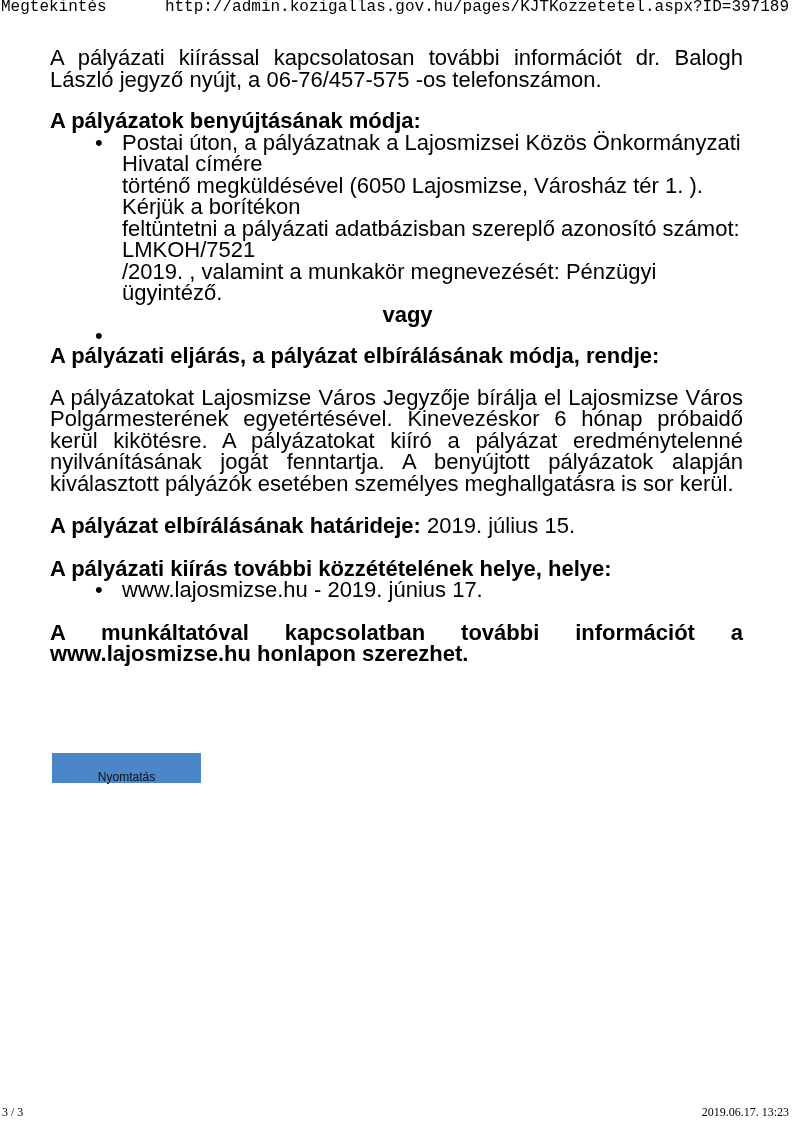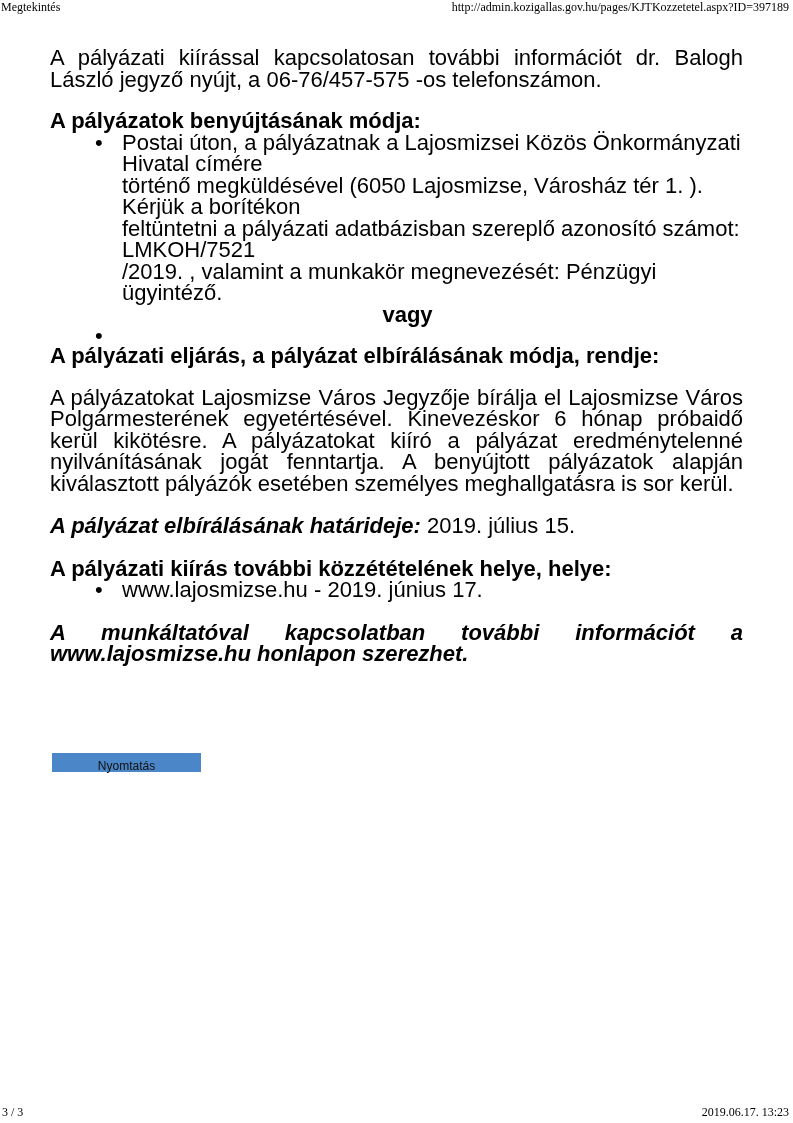--- a/index.html
+++ b/index.html
@@ -13,22 +13,22 @@
       position: relative;
       overflow: hidden;
       color: #000;
     }
     .print-header {
       position: absolute;
       top: 0;
       left: 0;
       right: 0;
       height: 16px;
-      font-family: Liberation Serif, serif;
-      font-size: 12px;
+      font-family: Liberation Mono, monospace;
+      font-size: 16px;
       line-height: 15px;
     }
     .print-header .h-left { position: absolute; left: 1px; top: 0; }
     .print-header .h-right { position: absolute; right: 4px; top: 0; }
     .print-footer {
       position: absolute;
       bottom: 0;
       left: 0;
       right: 0;
       height: 20px;
@@ -42,21 +42,21 @@
     .content {
       position: absolute;
       left: 50px;
       top: 47px;
       width: 693px;
       font-family: "Liberation Sans", sans-serif;
       font-size: 22px;
       line-height: 21.5px;
     }
     p { margin: 0; }
-    .bold { font-weight: bold; font-style: italic; }
+    .bold { font-weight: bold; }
     .justify { text-align: justify; text-align-last: left; }
     .section-title { font-weight: bold; }
     .mt-gap { margin-top: 20px; }
     .mt-gap2 { margin-top: 21px; }
 
     ul.bullets {
       list-style: none;
       margin: 0;
       padding: 0;
     }
@@ -82,21 +82,21 @@
       top: 753px;
       width: 149px;
       height: 19px;
       background: #4a86c8;
       border: none;
       font-family: "Liberation Sans", sans-serif;
       font-size: 12px;
       line-height: 19px;
       color: #111;
       text-align: center;
-      padding: 4px;
+      padding: 15px;
       cursor: pointer;
     }
   </style>
 </head>
 <body>
 
 <div class="print-header">
   <span class="h-left">Megtekintés</span>
   <span class="h-right">http://admin.kozigallas.gov.hu/pages/KJTKozzetetel.aspx?ID=397189</span>
 </div>

